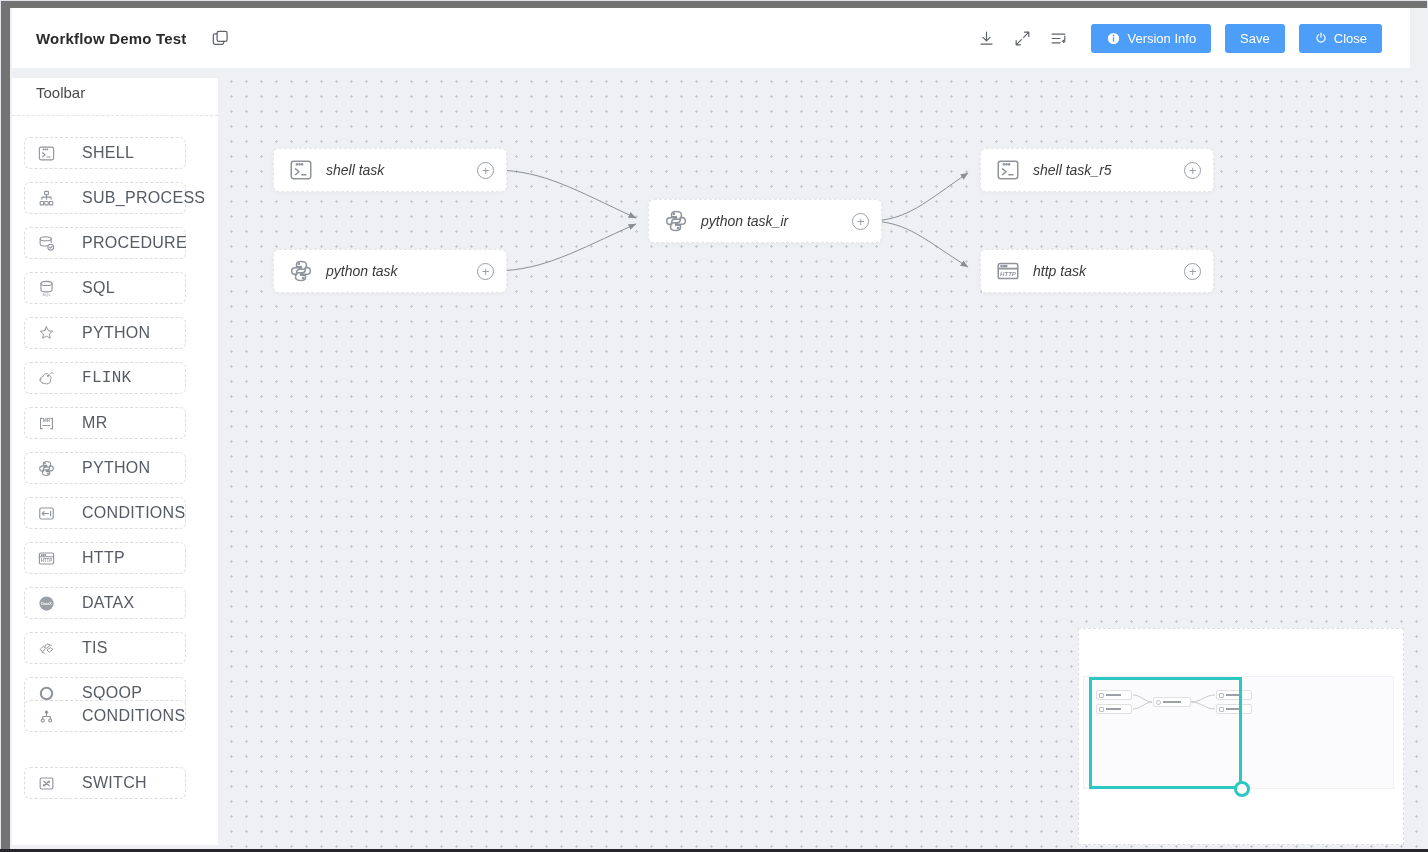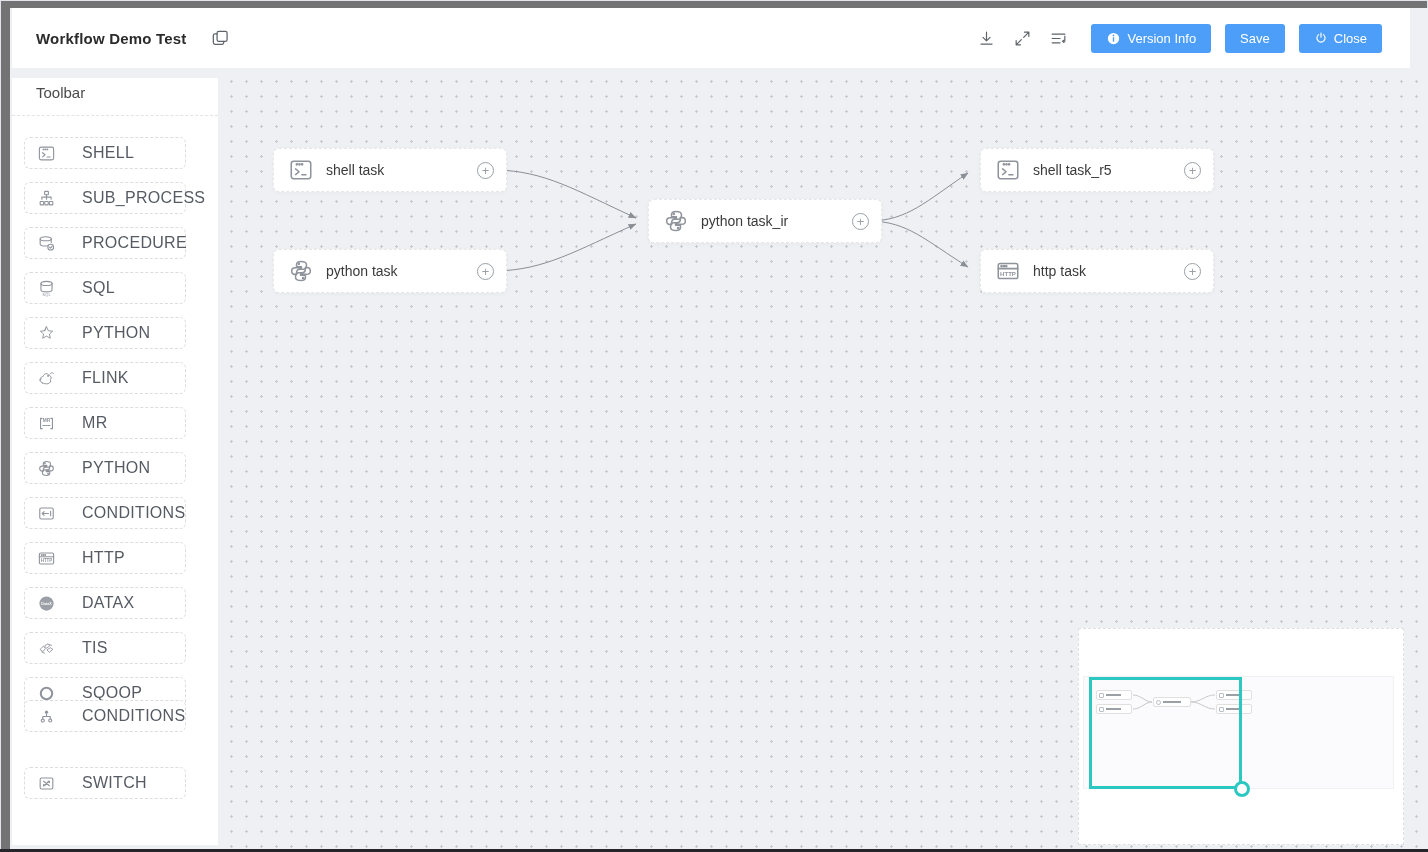--- a/index.html
+++ b/index.html
@@ -26,21 +26,21 @@
   .tool-item { position:absolute; left:24px; width:162px; height:32px; border:1px dashed #dcdcdc; border-radius:6px; background:#fff; display:flex; align-items:center; padding-left:11px; cursor:grab; }
   .tool-item .t-ic { width:20px; height:20px; display:flex; align-items:center; justify-content:center; flex:0 0 auto; }
   .tool-item .t-label { margin-left:26px; font-size:16px; color:#565b63; letter-spacing:.3px; white-space:nowrap; }
 
   
   .canvas { position:absolute; left:218px; top:68px; width:1210px; height:781px; background:#eef0f4;
     background-image: radial-gradient(circle, #c6c9d2 1.1px, transparent 1.3px);
     background-size:15px 15px; background-position:6px 6px; }
   .edges-svg { position:absolute; left:0; top:0; width:1428px; height:852px; pointer-events:none; }
 
-  .node { position:absolute; width:234px; height:44px; background:#fff; border:1px dashed #e6e6e6; border-radius:6px; display:flex; align-items:center; box-shadow:0 1px 4px rgba(0,0,0,.04); cursor:grab; }
+  .node { position:absolute; width:234px; height:44px; background:#fff; border:1px dashed #e6e6e6; border-radius:6px; display:flex; align-items:center; box-shadow:0 1px 4px rgba(0,0,0,.04); cursor:grab;font-style:italic; }
   .node .n-ic { width:26px; height:26px; margin-left:14px; display:flex; align-items:center; justify-content:center; flex:0 0 auto; }
   .node .n-label { margin-left:12px; font-size:14px; color:#3a3a3a; }
   .plus-circle { margin-left:auto; margin-right:12px; width:17px; height:17px; border:1px solid #9aa0a6; border-radius:50%; color:#9aa0a6; font-size:13px; line-height:15px; text-align:center; cursor:crosshair; flex:0 0 auto; background:#fff; }
 
   
   .minimap { position:absolute; left:1078px; top:628px; width:326px; height:217px; background:#fff; border:1px dashed #e0e0e0; }
   .mini-world { position:absolute; left:4px; top:47px; width:311px; height:113px; background:#fbfbfd; border:1px solid #f1f1f3; }
   .mini-node { position:absolute; height:10px; background:#fff; border:1px solid #e0e0e0; border-radius:2px; display:flex; align-items:center; padding:0 2px; }
   .mini-node .mi { width:5px; height:5px; border:1px solid #b9bdc4; border-radius:1px; }
   .mini-node .mt { margin-left:2px; width:15px; height:2px; background:#9aa0a6; }
@@ -247,21 +247,21 @@
   <div class="tool-item" style="top:317px;">
     <span class="t-ic">
       <svg class="li" width="19" height="19" viewBox="0 0 24 24" style="stroke-width:1.2;">
         <path d="M12 3.6l2.3 4.9 5.4.6-4 3.6 1.1 5.3-4.8-2.7-4.8 2.7 1.1-5.3-4-3.6 5.4-.6z"></path>
         <path d="M9.5 8.2l1.6-3.4"></path>
       </svg>
     </span>
     <span class="t-label">PYTHON</span>
   </div>
 
-  <div class="tool-item" style="top:362px;">
+  <div class="tool-item" style="top:362px;font-family:Liberation Mono, monospace;">
     <span class="t-ic">
       <svg class="li" width="19" height="19" viewBox="0 0 24 24" style="stroke-width:1.2;">
         <path d="M6.5 17.5c-2-1-3-3.1-2.4-5.1.5-1.8 2-2.9 3.6-2.9.5-2 2-3.6 4-3.6 1.5 0 2.6.7 3.1 1.9 1.8.3 3 1.7 3 3.4 0 .8-.3 1.5-.8 2.1.9 2.4-.4 4.6-2.9 5.2-2.6.6-5.6 0-7.6-1z"></path>
         <path d="M16.2 6.3c1.3-1.6 3.2-1.9 4.3-1M5.5 12.5c-1 .2-1.8.8-2.2 1.6"></path>
         <circle cx="13.8" cy="8.8" r="0.55" fill="#8f939b"></circle>
       </svg>
     </span>
     <span class="t-label">FLINK</span>
   </div>
 

